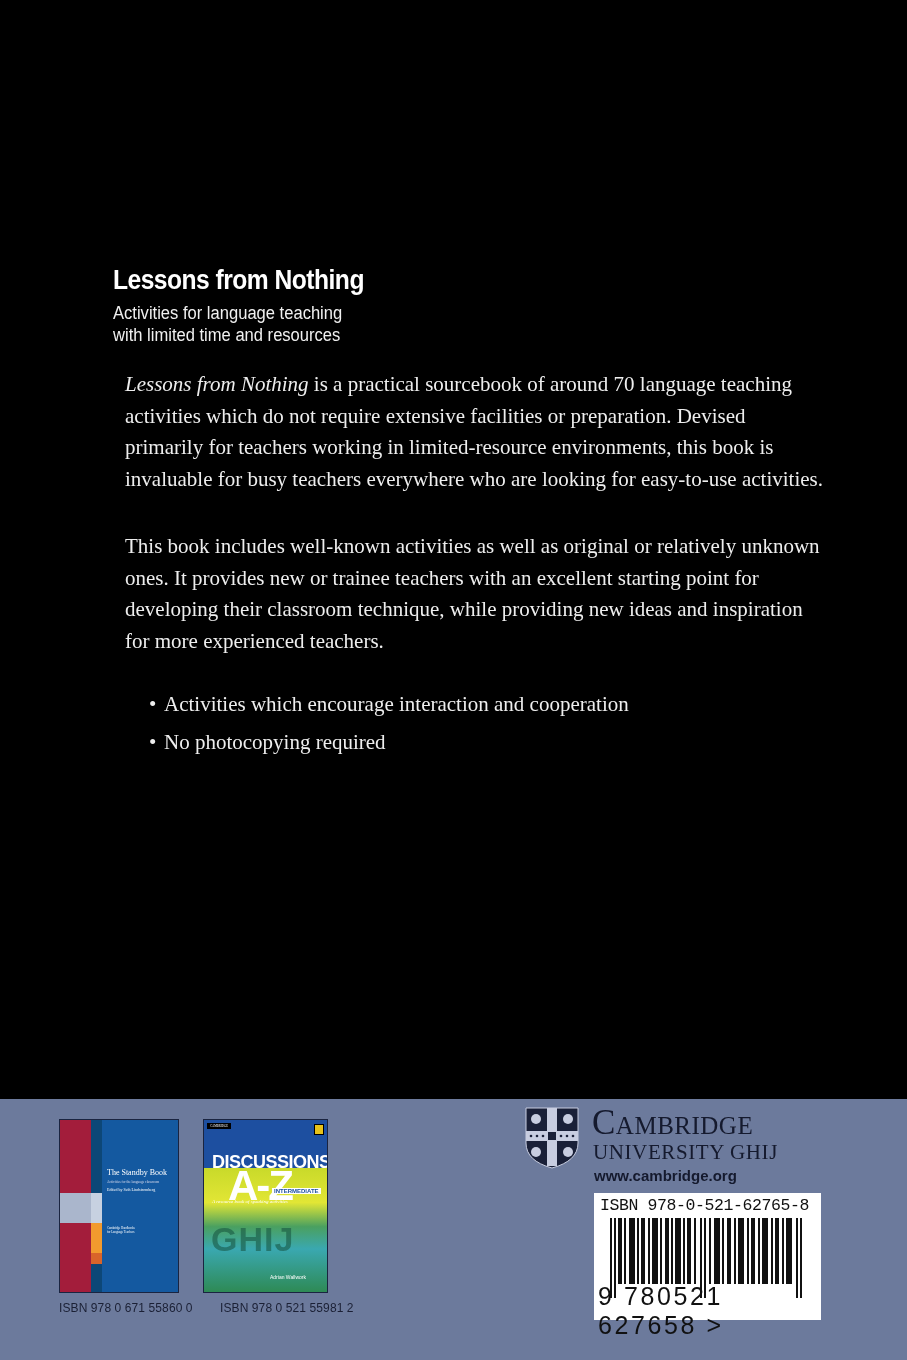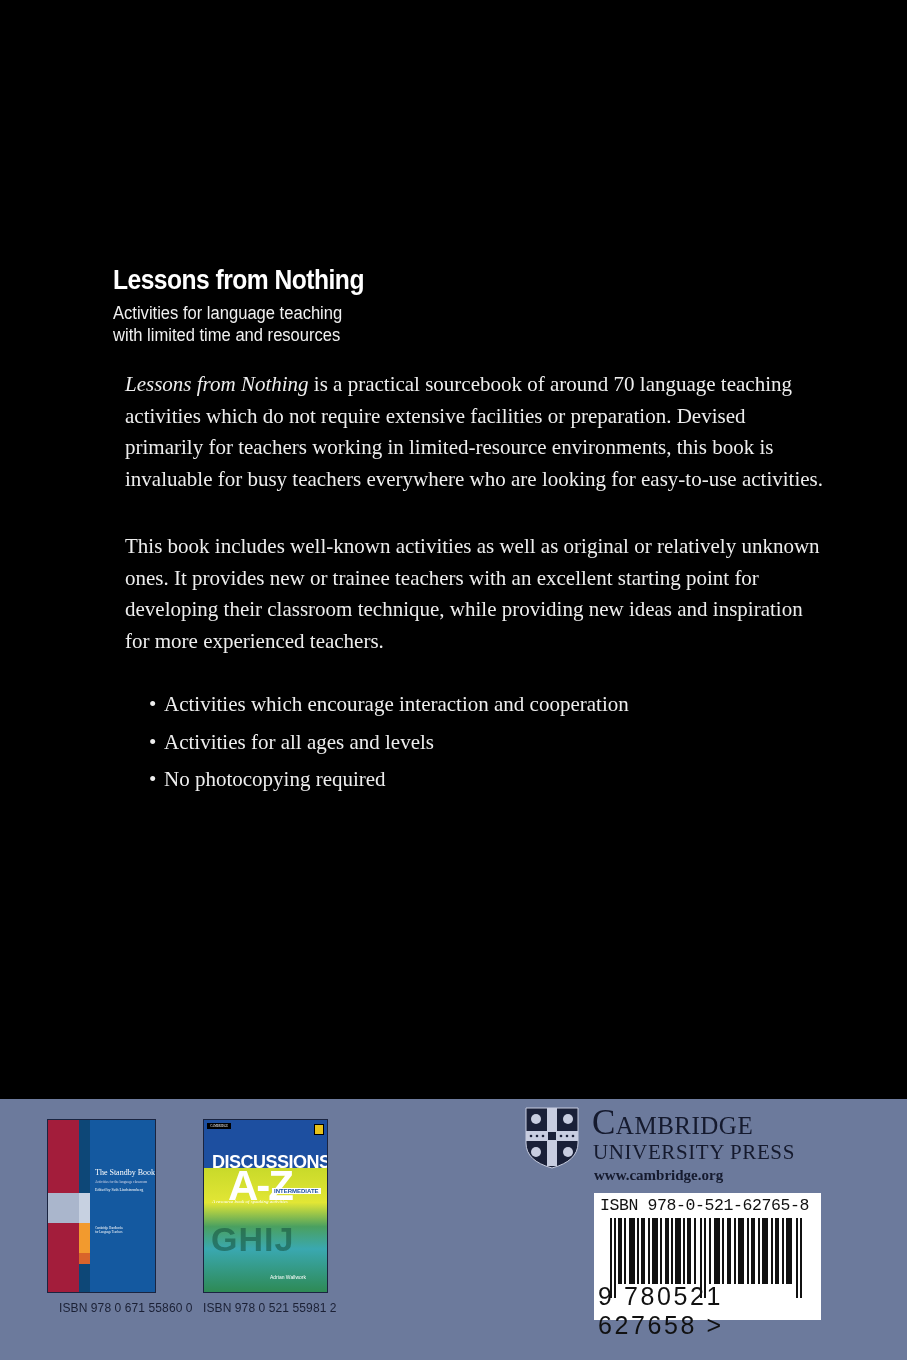--- a/index.html
+++ b/index.html
@@ -14,21 +14,21 @@
   .body-text { position: absolute; left: 113px; width: 700px; font-size: 21px; line-height: 31.6px; color: #eeeeee; margin-left: 12px; }
   .p1 { top: 361px; }
   .p2 { top: 523px; }
   .body-text em { font-style: italic; }
   .bullets { position: absolute; left: 113px; top: 680px; list-style: none; font-size: 21px; color: #eeeeee; margin-left: 36px; }
   .bullets li { height: 37.5px; line-height: 32px; }
   .bullets .dot { display: inline-block; width: 15px; }
 
   .lower { position: absolute; left: 0; top: 1099px; width: 907px; height: 261px; background: #6c7a9c; }
   .cover { position: absolute; top: 20px; border: 1px solid #1a2440; }
-  .cover1 { left: 47px; width: 109px; height: 174px; background: #1459a0; overflow: hidden; }
+  .cover1 { left: 59px; width: 120px; height: 174px; background: #1459a0; overflow: hidden; }
   .cover1 .red { position: absolute; left: 0; top: 0; width: 31px; height: 174px; background: #a31d3b; }
   .cover1 .navy { position: absolute; left: 31px; top: 0; width: 11px; height: 174px; background: #0d4777; }
   .cover1 .grey { position: absolute; left: 0; top: 73px; width: 42px; height: 30px; background: #aab6cc; }
   .cover1 .grey2 { position: absolute; left: 31px; top: 73px; width: 11px; height: 30px; background: #c7d1e1; }
   .cover1 .orange { position: absolute; left: 31px; top: 103px; width: 11px; height: 32px; background: #f29a2e; }
   .cover1 .orange2 { position: absolute; left: 31px; top: 133px; width: 11px; height: 11px; background: #d9642a; }
   .cover1 .t { position: absolute; left: 47px; top: 48px; font-size: 8px; color: #fff; white-space: nowrap; }
   .cover1 .st { position: absolute; left: 47px; top: 60px; font-size: 3.5px; color: #dde; white-space: nowrap; }
   .cover1 .ed { position: absolute; left: 47px; top: 67px; font-size: 4px; color: #fff; white-space: nowrap; }
   .cover1 .sr { position: absolute; left: 47px; top: 106px; font-size: 3px; line-height: 4px; color: #fff; width: 30px; }
@@ -39,46 +39,45 @@
   .cover2 .copy { position: absolute; right: 3px; top: 4px; width: 10px; height: 11px; background: #e6c21a; border: 1px solid #000; }
   .cover2 .d { position: absolute; left: 8px; top: 32px; font-family: "Liberation Sans", sans-serif; font-weight: bold; font-size: 18px; color: #fff; letter-spacing: -0.5px; }
   .cover2 .az { position: absolute; left: 24px; top: 42px; font-family: "Liberation Sans", sans-serif; font-weight: bold; font-size: 42px; color: #fff; letter-spacing: -2px; }
   .cover2 .lvl { position: absolute; left: 68px; top: 68px; background: #fff; color: #1d4fa0; font-family: "Liberation Sans", sans-serif; font-weight: bold; font-size: 6px; padding: 0 2px; }
   .cover2 .rb { position: absolute; left: 8px; top: 79px; font-size: 5px; color: #fff; font-style: italic; white-space: nowrap; }
   .cover2 .au { position: absolute; left: 66px; top: 154px; font-family: "Liberation Sans", sans-serif; font-size: 5px; color: #fff; white-space: nowrap; }
   .cover2 .big { position: absolute; left: 7px; top: 100px; font-family: "Liberation Sans", sans-serif; font-weight: bold; font-size: 34px; color: rgba(20,80,60,0.55); letter-spacing: 1px; }
 
   .isbn-small { position: absolute; top: 1301px; font-family: "Liberation Sans", sans-serif; font-size: 12px; color: #1b2035; letter-spacing: 0.1px; }
   .isbn-small.s1 { left: 59px; }
-  .isbn-small.s2 { left: 203px; }
+  .isbn-small.s2 { left: 220px; }
 
   .crest { position: absolute; left: 525px; top: 1107px; width: 54px; height: 62px; }
   .cup1 { position: absolute; left: 592px; top: 1103px; font-size: 35px; color: #151a2e; letter-spacing: 0.5px; font-variant: small-caps; line-height: 40px; }
   .cup2 { position: absolute; left: 593px; top: 1140px; font-size: 21px; color: #151a2e; letter-spacing: 0.6px; line-height: 24px; }
-  .url { position: absolute; left: 594px; top: 1167px; font-family: Liberation Serif, serif; font-weight: bold; font-size: 15px; color: #151a2e; }
+  .url { position: absolute; left: 594px; top: 1167px; font-family: Liberation Sans, sans-serif; font-weight: bold; font-size: 15px; color: #151a2e; }
 
   .barcode-box { position: absolute; left: 594px; top: 1193px; width: 227px; height: 127px; background: #fff; }
   .barcode-box .isbn-top { position: absolute; left: 6px; top: 3px; font-family: "Liberation Mono", monospace; font-size: 16.5px; color: #111; letter-spacing: -0.4px; }
   .barcode-box .bars { position: absolute; left: 16px; top: 25px; width: 194px; height: 80px; }
   .barcode-box .digits { position: absolute; left: 4px; top: 89px; font-family: "Liberation Sans", sans-serif; font-size: 25px; color: #111; letter-spacing: 2.6px; background: transparent; }
 </style>
 </head>
 <body>
 
 <div class="upper">
   <div class="title">Lessons from Nothing</div>
   <div class="subtitle">
     <div>Activities for language teaching</div>
     <div>with limited time and resources</div>
   </div>
   <p class="body-text p1"><em>Lessons from Nothing</em><span> is a practical sourcebook of around 70 language teaching activities which do not require extensive facilities or preparation. Devised primarily for teachers working in limited-resource environments, this book is invaluable for busy teachers everywhere who are looking for easy-to-use activities.</span></p>
   <p class="body-text p2">This book includes well-known activities as well as original or relatively unknown ones. It provides new or trainee teachers with an excellent starting point for developing their classroom technique, while providing new ideas and inspiration for more experienced teachers.</p>
   <ul class="bullets">
     <li><span class="dot">•</span><span>Activities which encourage interaction and cooperation</span></li>
-    <li><span class="dot">•</span><span>Activities for all ages and levels</span></li>
     <li><span class="dot">•</span><span>No photocopying required</span></li>
   </ul>
 </div>
 
 <div class="lower">
   <div class="cover cover1">
     <div class="red"></div>
     <div class="navy"></div>
     <div class="grey"></div>
     <div class="grey2"></div>
@@ -119,21 +118,21 @@
   <g fill="#1a2038">
     <circle cx="6" cy="29" r="1.3"></circle>
       <circle cx="12" cy="29" r="1.3"></circle>
       <circle cx="18" cy="29" r="1.3"></circle>
     <circle cx="36" cy="29" r="1.3"></circle>
       <circle cx="42" cy="29" r="1.3"></circle>
       <circle cx="48" cy="29" r="1.3"></circle>
   </g>
 </svg>
 <div class="cup1">Cambridge</div>
-<div class="cup2">UNIVERSITY PRESS</div>
+<div class="cup2">UNIVERSITY GHIJ</div>
 <div class="url">www.cambridge.org</div>
 
 <div class="barcode-box">
   <div class="isbn-top">ISBN 978-0-521-62765-8</div>
   <svg class="bars" viewBox="0 0 194 80" preserveAspectRatio="none">
     <g fill="#111">
       <rect x="0" y="0" width="2" height="80"></rect>
         <rect x="4" y="0" width="2" height="80"></rect>
       <rect x="8" y="0" width="4" height="66"></rect>
         <rect x="14" y="0" width="2" height="66"></rect>

